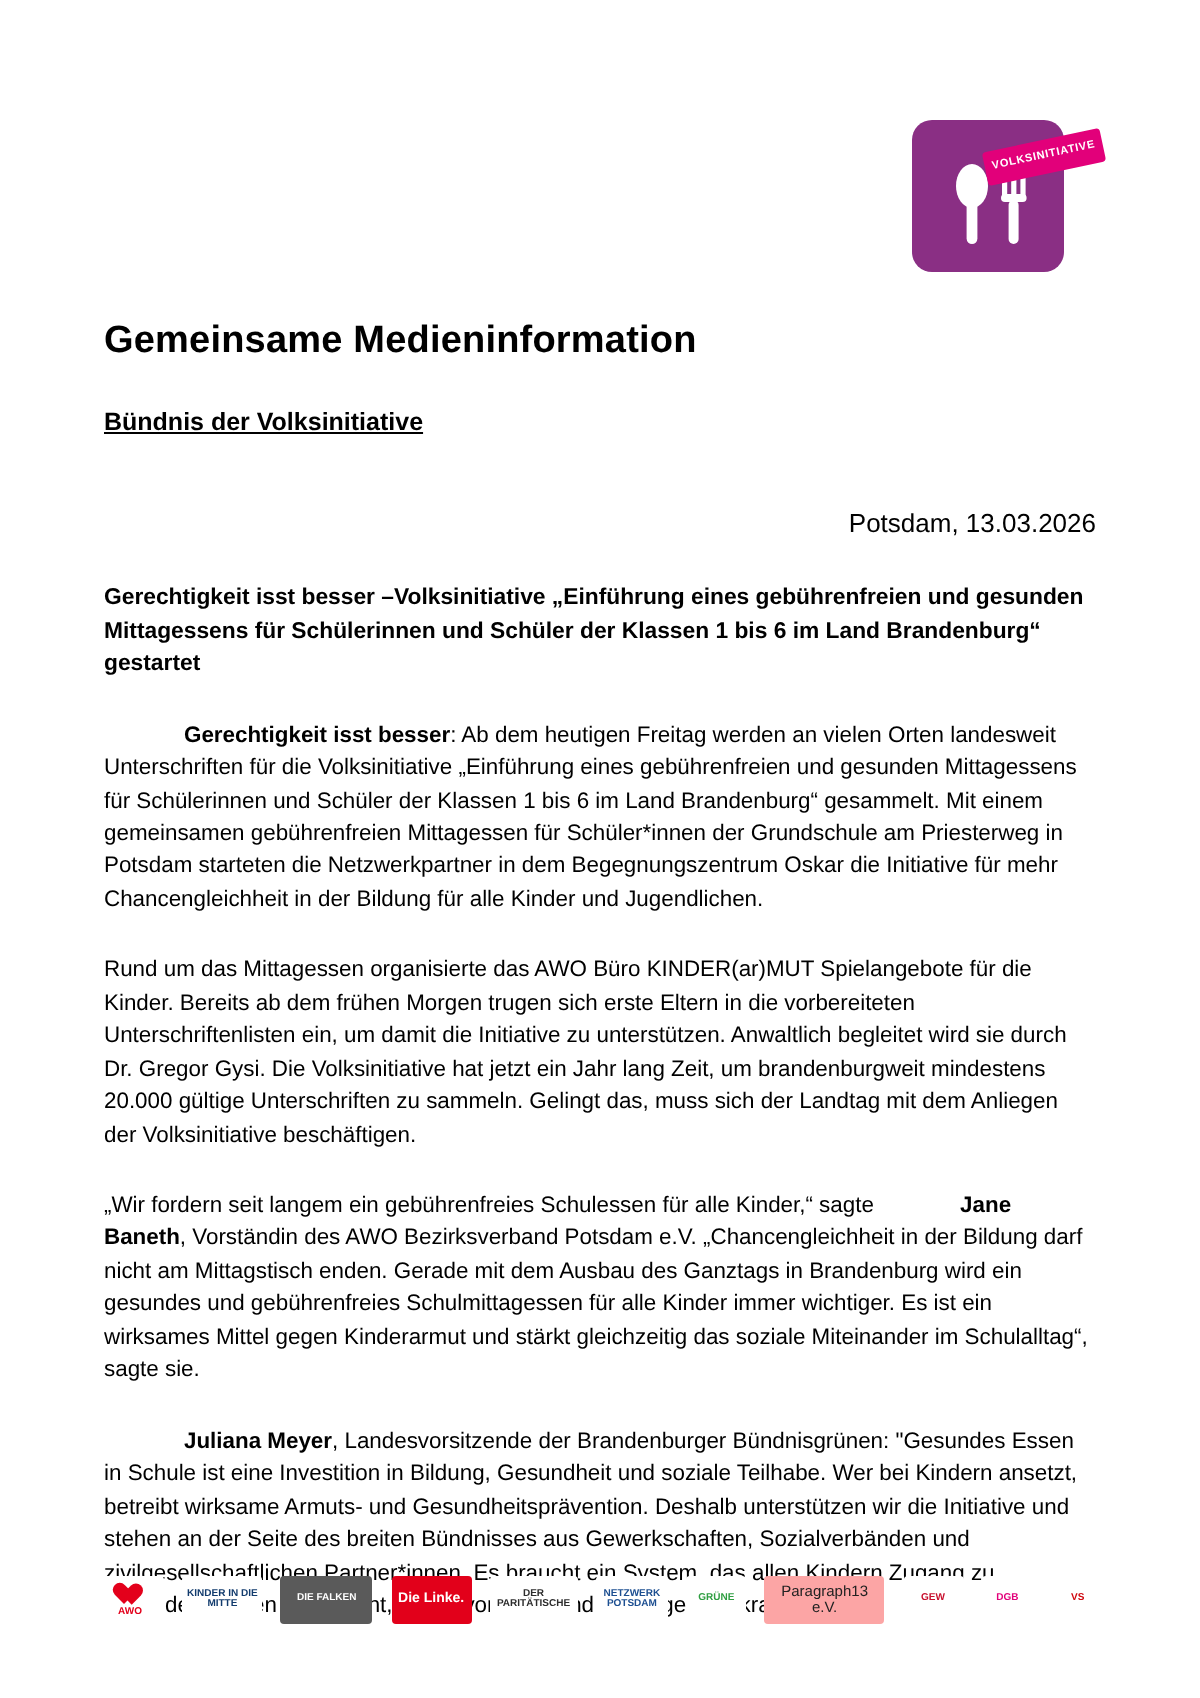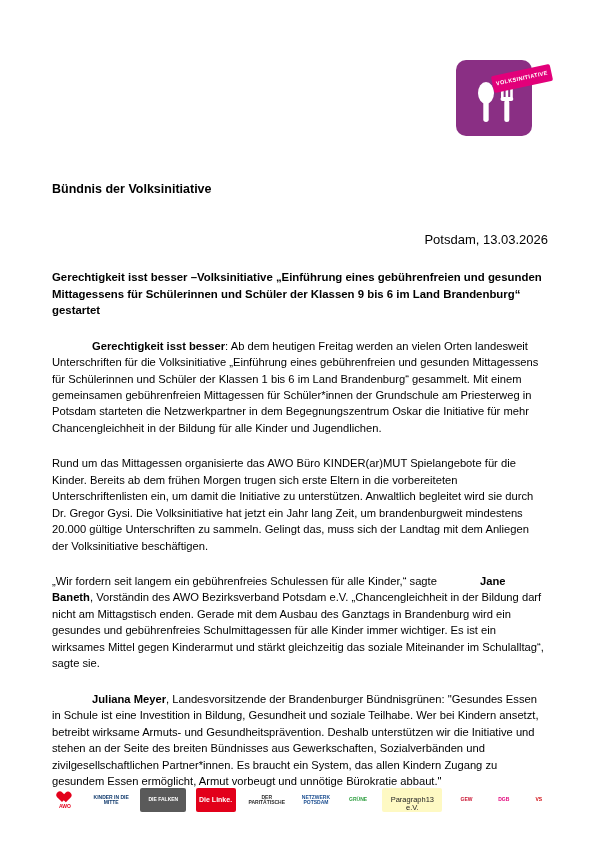--- a/index.html
+++ b/index.html
@@ -78,20 +78,21 @@
   h1.doc-title {
     font-size: 19px;
     font-weight: bold;
     margin: 0 0 0 0;
     letter-spacing: 0.1px;
   }
   h2.doc-sub {
     font-size: 12.5px;
     font-weight: bold;
     margin: 22px 0 0 0;
+    text-decoration: underline;
   }
   .dateline {
     font-size: 13px;
     text-align: right;
     margin: 36px 0 0 0;
   }
   .lead {
     font-size: 11.4px;
     font-weight: bold;
     line-height: 1.45;
@@ -131,21 +132,21 @@
     padding: 0 2px;
     box-sizing: border-box;
   }
   .f1 { width: 34px; background: #ffffff; color: #e3001b; border: 0; }
   .f2 { width: 40px; background: #ffffff; color: #123b6d; }
   .f3 { width: 46px; background: #5a5a5a; color: #ffffff; }
   .f4 { width: 40px; background: #e2001a; color: #ffffff; font-size: 7px; }
   .f5 { width: 44px; background: #ffffff; color: #2d2d2d; }
   .f6 { width: 36px; background: #ffffff; color: #1d4f91; }
   .f7 { width: 30px; background: #ffffff; color: #2f9e41; }
-  .f8 { width: 60px; background: #fef9c3; color: #222222; font-size: 7.5px; font-weight: normal; align-items: flex-end; }
+  .f8 { width: 60px; background: #fca5a5; color: #222222; font-size: 7.5px; font-weight: normal; }
   .f9 { width: 30px; background: #ffffff; color: #c8102e; }
   .f10 { width: 26px; background: #ffffff; color: #e2007a; }
   .f11 { width: 26px; background: #ffffff; color: #d10a11; }
 
   .awo-heart {
     width: 13px; height: 13px; position: relative; display:inline-block;
   }
   .awo-heart:before, .awo-heart:after{
     content:""; position:absolute; width:6.5px; height:10px; background:#e3001b;
     border-radius:6.5px 6.5px 0 0; top:1px; left:3px;
@@ -173,26 +174,27 @@
       <rect x="44.5" y="37" width="12.8" height="4" rx="2" fill="#ffffff"></rect>
       <rect x="48.3" y="40" width="5" height="22" rx="2.5" fill="#ffffff"></rect>
     </svg>
     <div class="logo-ribbon">
       <span>VOLKSINITIATIVE</span>
     </div>
   </div>
 
   <div class="content">
 
+    <h1 class="doc-title">Gemeinsame Medieninformation</h1>
 
     <h2 class="doc-sub">Bündnis der Volksinitiative</h2>
 
     <p class="dateline">Potsdam, 13.03.2026</p>
 
-    <p class="lead">Gerechtigkeit isst besser –Volksinitiative „Einführung eines gebührenfreien und gesunden Mittagessens für Schülerinnen und Schüler der Klassen 9 bis 6 im Land Brandenburg“ gestartet</p>
+    <p class="lead">Gerechtigkeit isst besser –Volksinitiative „Einführung eines gebührenfreien und gesunden Mittagessens für Schülerinnen und Schüler der Klassen 1 bis 6 im Land Brandenburg“ gestartet</p>
 
     <p class="body"><span class="b">Gerechtigkeit isst besser</span><span>: Ab dem heutigen Freitag werden an vielen Orten landesweit Unterschriften für die Volksinitiative „Einführung eines gebührenfreien und gesunden Mittagessens für Schülerinnen und Schüler der Klassen 1 bis 6 im Land Brandenburg“ gesammelt. Mit einem gemeinsamen gebührenfreien Mittagessen für Schüler*innen der Grundschule am Priesterweg in Potsdam starteten die Netzwerkpartner in dem Begegnungszentrum Oskar die Initiative für mehr Chancengleichheit in der Bildung für alle Kinder und Jugendlichen.</span></p>
 
     <p class="body"><span>Rund um das Mittagessen organisierte das AWO Büro KINDER(ar)MUT Spielangebote für die Kinder. Bereits ab dem frühen Morgen trugen sich erste Eltern in die vorbereiteten Unterschriftenlisten ein, um damit die Initiative zu unterstützen. Anwaltlich begleitet wird sie durch Dr. Gregor Gysi. Die Volksinitiative hat jetzt ein Jahr lang Zeit, um brandenburgweit mindestens 20.000 gültige Unterschriften zu sammeln. Gelingt das, muss sich der Landtag mit dem Anliegen der Volksinitiative beschäftigen.</span></p>
 
     <p class="body"><span>„Wir fordern seit langem ein gebührenfreies Schulessen für alle Kinder,“ sagte </span><span class="b">Jane Baneth</span><span>, Vorständin des AWO Bezirksverband Potsdam e.V. „Chancengleichheit in der Bildung darf nicht am Mittagstisch enden. Gerade mit dem Ausbau des Ganztags in Brandenburg wird ein gesundes und gebührenfreies Schulmittagessen für alle Kinder immer wichtiger. Es ist ein wirksames Mittel gegen Kinderarmut und stärkt gleichzeitig das soziale Miteinander im Schulalltag“, sagte sie.</span></p>
 
     <p class="body"><span class="b">Juliana Meyer</span><span>, Landesvorsitzende der Brandenburger Bündnisgrünen: "Gesundes Essen in Schule ist eine Investition in Bildung, Gesundheit und soziale Teilhabe. Wer bei Kindern ansetzt, betreibt wirksame Armuts- und Gesundheitsprävention. Deshalb unterstützen wir die Initiative und stehen an der Seite des breiten Bündnisses aus Gewerkschaften, Sozialverbänden und zivilgesellschaftlichen Partner*innen. Es braucht ein System, das allen Kindern Zugang zu gesundem Essen ermöglicht, Armut vorbeugt und unnötige Bürokratie abbaut."</span></p>
 
   </div>

